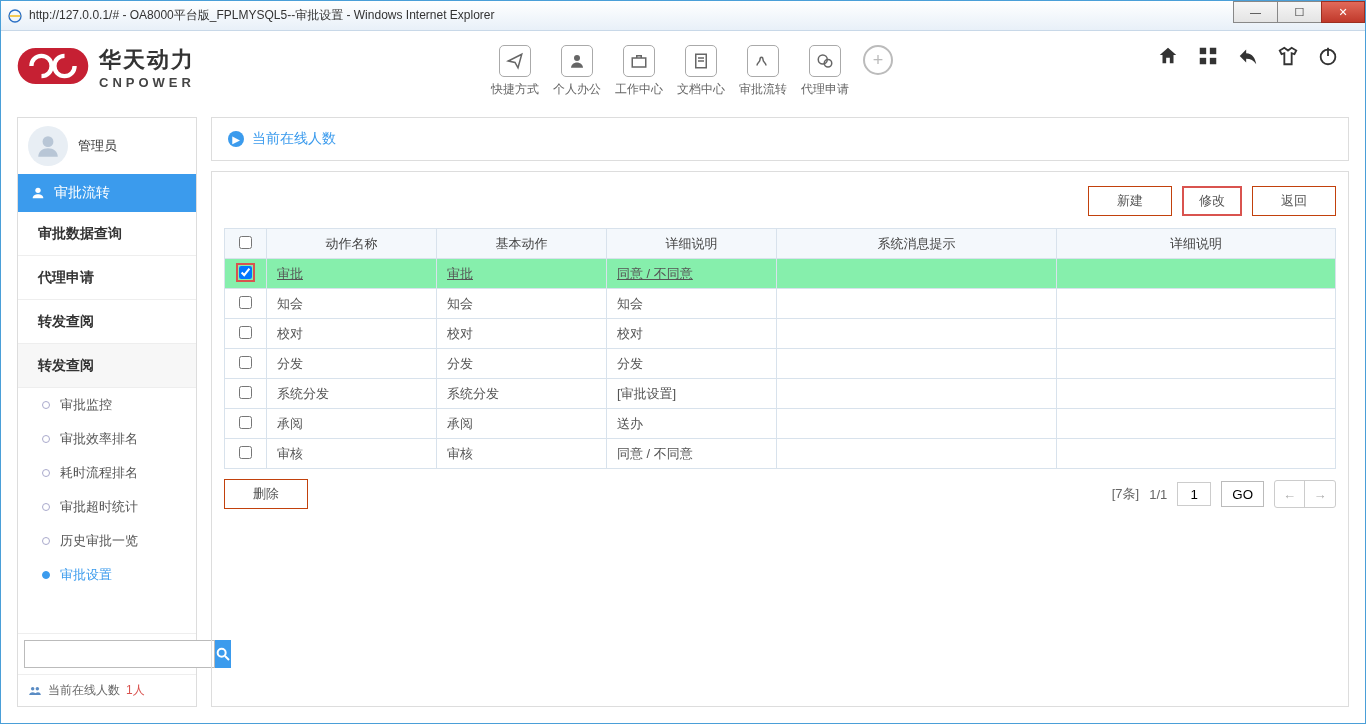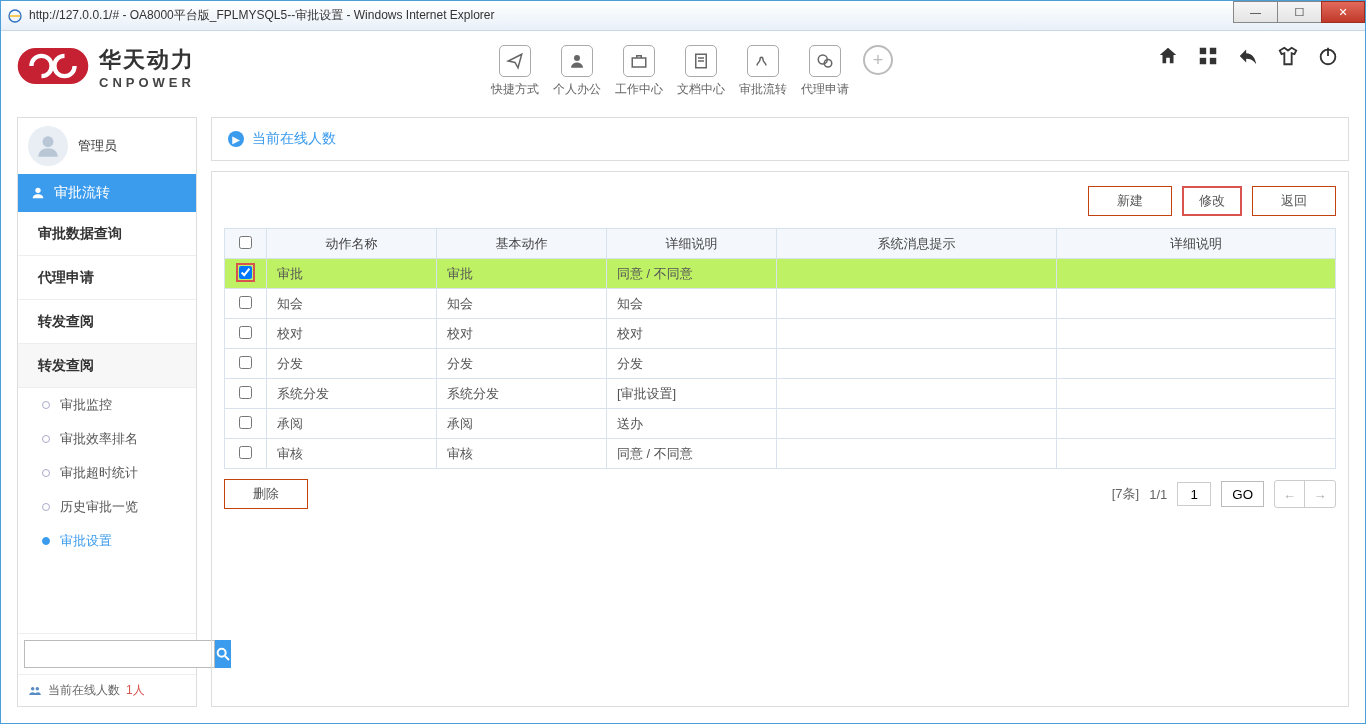--- a/index.html
+++ b/index.html
@@ -52,21 +52,21 @@
 .panel-head { height:42px; display:flex; align-items:center; gap:8px; padding:0 16px; color:#3b9bed; font-size:14px; }
 .panel-head .round { width:16px; height:16px; border-radius:50%; background:#3b9bed; color:#fff; display:flex; align-items:center; justify-content:center; font-size:10px; }
 .panel-body { padding:14px 12px 18px; }
 .btn-row { display:flex; justify-content:flex-end; gap:10px; margin-bottom:12px; }
 .btn { height:30px; padding:0 28px; border:1px solid #c2410c; background:#fff; color:#555; cursor:pointer; font-size:13px; }
 .btn.hl { border:2px solid #d9534f; padding:0 15px; }
 table.grid { width:100%; border-collapse:collapse; }
 table.grid th, table.grid td { border:1px solid #d8e2ec; height:30px; padding:0 10px; text-align:left; font-size:13px; color:#555; }
 table.grid th { background:#f4f8fc; font-weight:normal; text-align:center; color:#444; }
 table.grid td:first-child, table.grid th:first-child { width:42px; text-align:center; padding:0; }
-table.grid tr.sel td { background:#bef264; }
+table.grid tr.sel td { background:#86efac;text-decoration:underline; }
 td.cb input.hl { outline:2px solid #d9534f; outline-offset:1px; }
 .footer-row { display:flex; align-items:center; margin-top:10px; }
 .footer-row .spacer { flex:1; }
 .pager { display:flex; align-items:center; gap:10px; color:#666; font-size:13px; }
 .pager input { width:34px; height:24px; border:1px solid #ccc; text-align:center; }
 .pager .go { height:26px; padding:0 10px; border:1px solid #bbb; background:#fff; cursor:pointer; }
 .pager .arrows { display:flex; border:1px solid #ccc; border-radius:3px; overflow:hidden; }
 .pager .arrows span { width:30px; height:26px; display:flex; align-items:center; justify-content:center; color:#aaa; }
 .pager .arrows span:first-child { border-right:1px solid #ccc; }
 </style>
@@ -209,20 +209,24 @@
             <div class="sb-item group">转发查阅</div>
           </div>
         <div id="sb-subs">
             <div class="sb-sub">
               <span class="dot"></span>
               <span>审批监控</span>
             </div>
             <div class="sb-sub">
               <span class="dot"></span>
               <span>审批效率排名</span>
+            </div>
+            <div class="sb-sub">
+              <span class="dot"></span>
+              <span>耗时流程排名</span>
             </div>
             <div class="sb-sub">
               <span class="dot"></span>
               <span>审批超时统计</span>
             </div>
             <div class="sb-sub">
               <span class="dot"></span>
               <span>历史审批一览</span>
             </div>
             <div class="sb-sub active">

